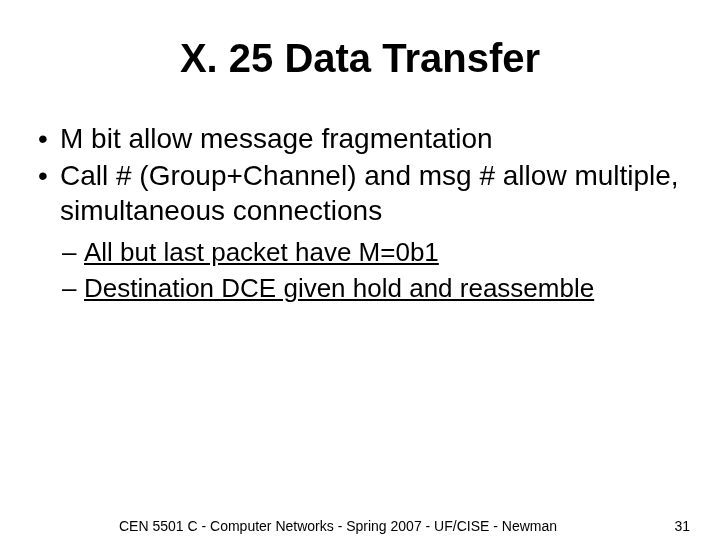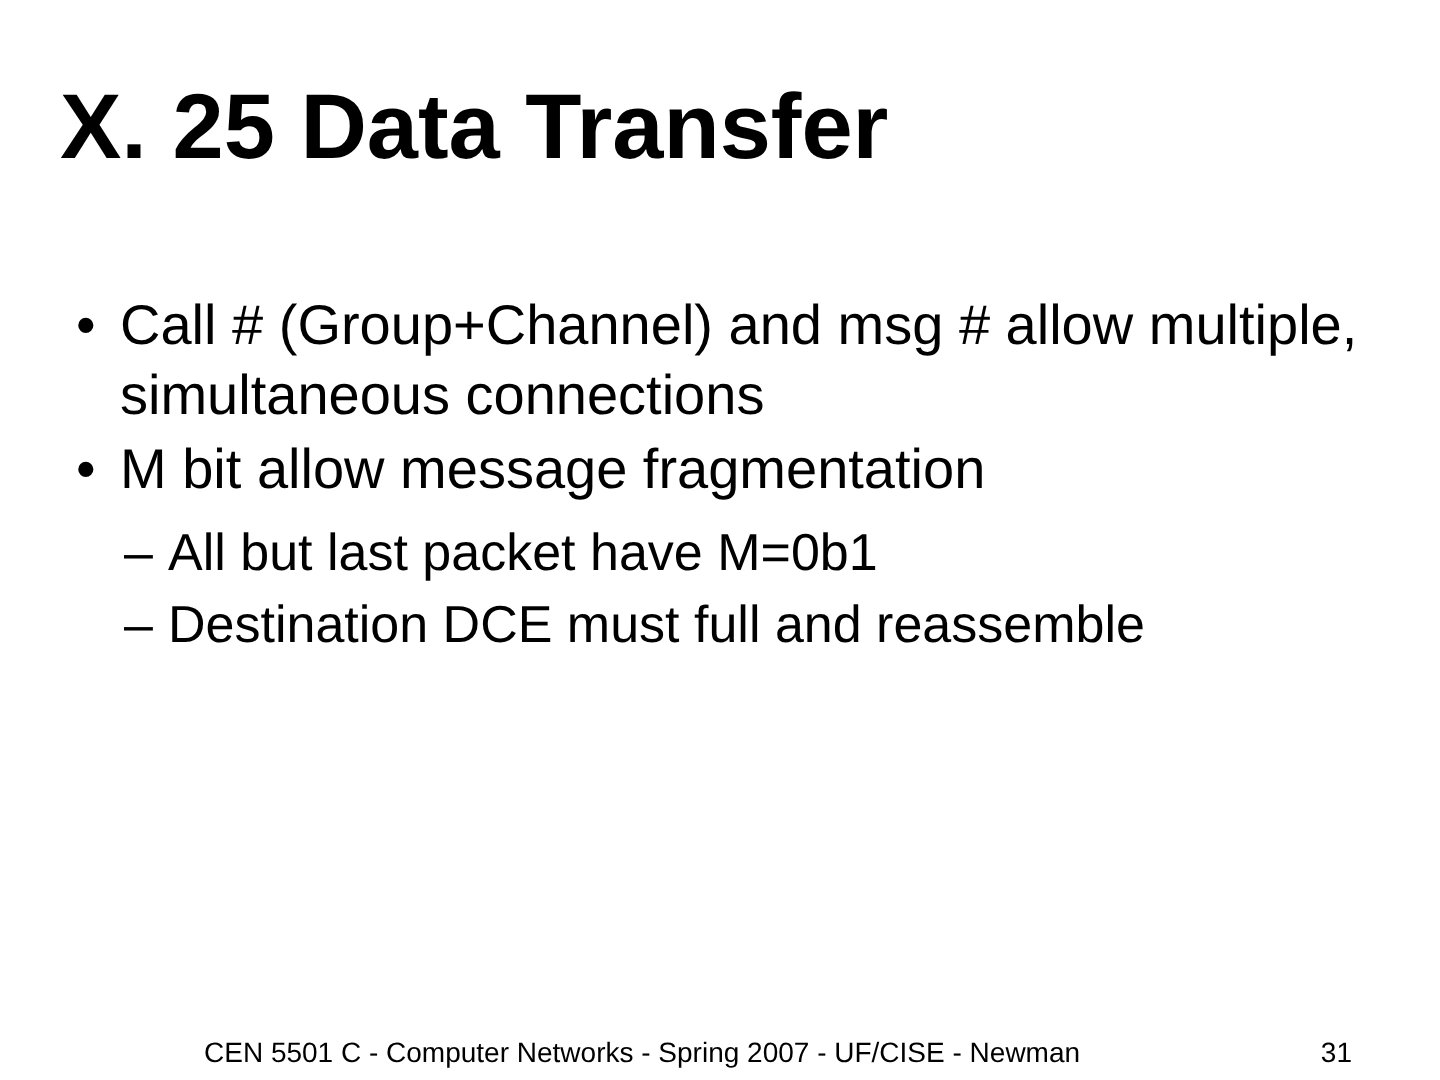--- a/index.html
+++ b/index.html
@@ -10,23 +10,23 @@
     body {
       width: 720px;
       height: 540px;
       font-family: Arial, Helvetica, sans-serif;
       background: #ffffff;
       color: #000000;
       position: relative;
       padding: 30px 30px 20px 30px;
     }
     .title {
-      font-size: 46px;
-      text-align: left;
-      margin-bottom: 55px;
+      font-size: 40px;
+      text-align: center;
+      margin-bottom: 40px;
       margin-top: 6px;
     }
     .content {
       padding: 0 2px;
     }
     .bullet-list {
       list-style: none;
       margin-bottom: 8px;
     }
     .bullet-list li {
@@ -38,20 +38,21 @@
     }
     .bullet-list li::before {
       content: "•";
       position: absolute;
       left: 6px;
       top: 0;
     }
     .sub-list {
       list-style: none;
       padding-left: 28px;
+      text-decoration: underline;
     }
     .sub-list li {
       font-size: 26px;
       line-height: 1.3;
       padding-left: 24px;
       position: relative;
       margin-bottom: 2px;
     }
     .sub-list li::before {
       content: "–";
@@ -61,39 +62,39 @@
     }
     .footer {
       position: absolute;
       bottom: 22px;
       left: 0;
       width: 720px;
       font-size: 14px;
     }
     .footer-text {
       position: absolute;
-      left: 102px;
+      left: 119px;
     }
     .page-number {
       position: absolute;
-      right: 44px;
+      right: 30px;
     }
   </style>
 </head>
 <body>
 
 <h1 class="title">X. 25 Data Transfer</h1>
 
 <div class="content">
   <ul class="bullet-list">
+    <li>M bit allow message fragmentation</li>
     <li>Call # (Group+Channel) and msg # allow multiple, simultaneous connections</li>
-    <li>M bit allow message fragmentation</li>
   </ul>
   <ul class="sub-list">
     <li>All but last packet have M=0b1</li>
-    <li>Destination DCE must full and reassemble</li>
+    <li>Destination DCE given hold and reassemble</li>
   </ul>
 </div>
 
 <div class="footer">
   <span class="footer-text">CEN 5501 C - Computer Networks - Spring 2007 - UF/CISE - Newman</span>
   <span class="page-number">31</span>
 </div>
 
 </body></html>

